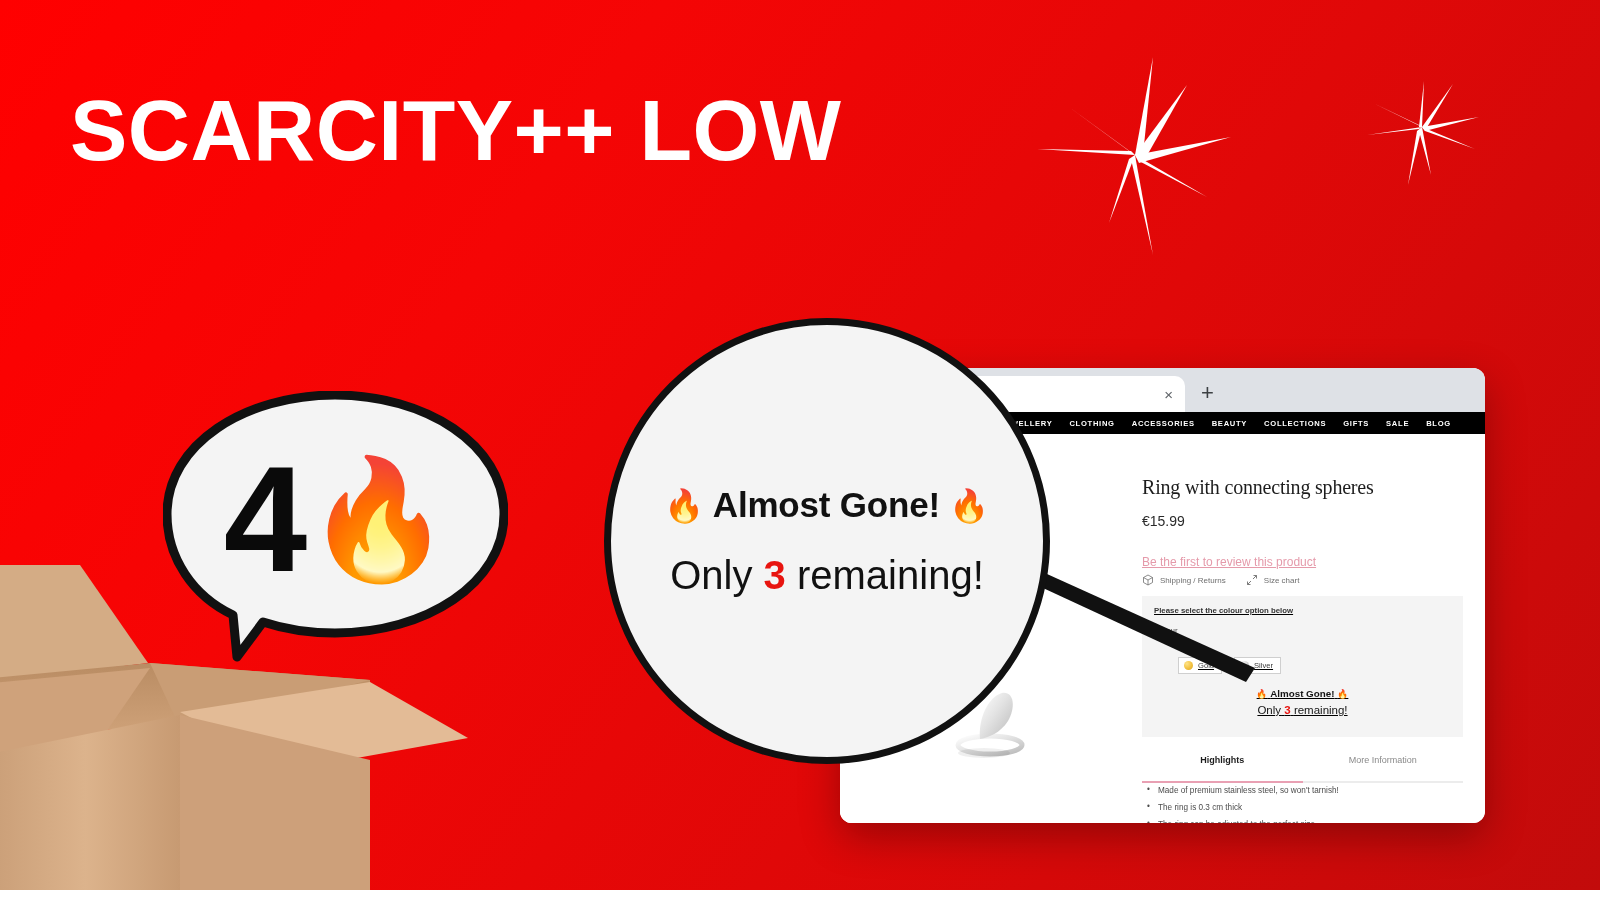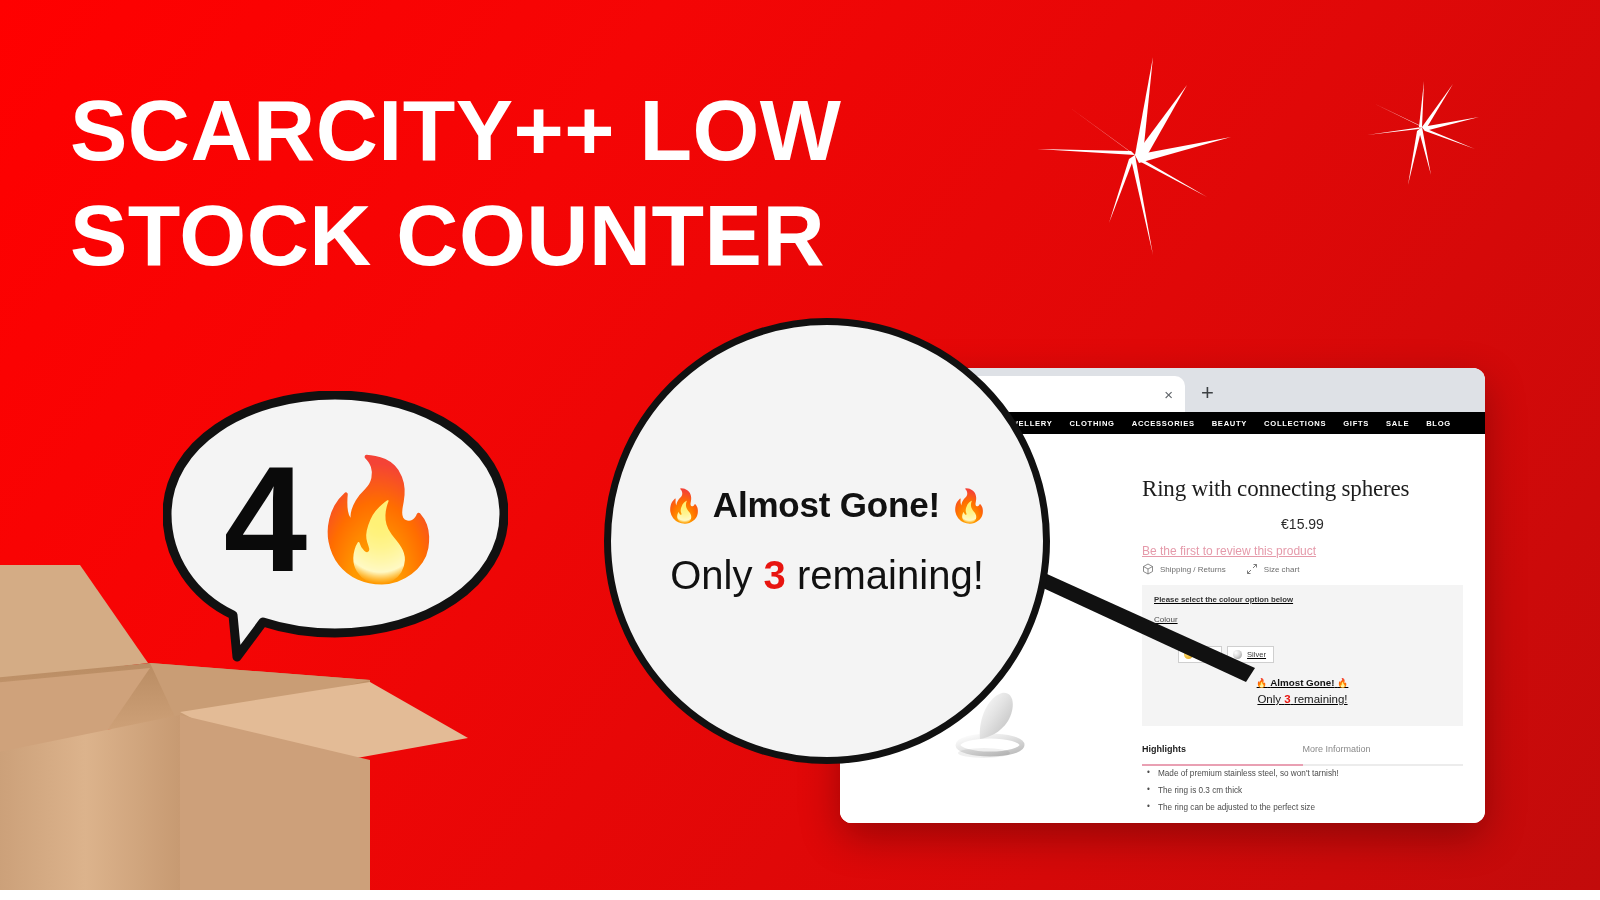--- a/index.html
+++ b/index.html
@@ -165,31 +165,30 @@
   }
   .ring-img { position: absolute; left: 100px; top: 245px; width: 120px; height: 90px; }
 
   #pdp-info {
     flex: 1;
     padding: 42px 22px 0 6px;
     box-sizing: border-box;
   }
   #pdp-title {
     font-family: "Liberation Serif", serif;
-    font-size: 23px;
+    font-size: 20px;
     color: #1d1d1d;
     margin: 0 0 14px 0;
     font-weight: 400;
     letter-spacing: -0.2px;
   }
   #pdp-price {
     font-size: 14px;
     color: #2a2a2a;
-    margin-bottom: 9px;
-    text-align: center;
+    margin-bottom: 23px;
   }
   #pdp-review-link {
     font-size: 12px;
     color: #e59aaa;
     text-decoration: underline;
     margin-bottom: 5px;
     cursor: pointer;
     display: inline-block;
   }
   #pdp-meta {
@@ -203,21 +202,21 @@
   #options-card {
     background: #f4f4f4;
     padding: 10px 12px 12px 12px;
     box-sizing: border-box;
     text-decoration: underline;
   }
   #options-prompt {
     font-size: 7.8px; font-weight: 700; color: #333; margin-bottom: 11px;
   }
   #colour-label { font-size: 8px; color: #4a4a4a; margin-bottom: 22px; }
-  #swatches { display: flex; gap: 5px; margin-bottom: 14px; margin-left: 24px; }
+  #swatches { display: flex; gap: 12px; margin-bottom: 14px; margin-left: 24px; }
   .swatch {
     display: flex; align-items: center; gap: 5px;
     border: 1px solid #cfcfcf;
     background: #ffffff;
     padding: 3px 7px 3px 5px;
     font-size: 7.6px; color: #3a3a3a;
     cursor: pointer;
   }
   .swatch-dot { width: 9px; height: 9px; border-radius: 50%; display: block; }
   .dot-gold { background: radial-gradient(circle at 32% 30%, #ffe488 0%, #f2c141 55%, #d6a11f 100%); }
@@ -242,22 +241,23 @@
     cursor: pointer;
     font-family: "Liberation Sans", sans-serif;
   }
 
   #pdp-tabs {
     display: flex;
     margin-top: 18px;
   }
   .pdp-tab {
     flex: 1;
+    text-align: center;
     font-size: 9px;
-    padding-bottom: 10px;
+    padding-bottom: 16px;
     border-bottom: 2px solid #ececec;
     color: #8a8a8a;
     cursor: pointer;
   }
   .pdp-tab.active {
     color: #1d1d1d;
     font-weight: 700;
     border-bottom-color: #e9a0b3;
   }
   #pdp-bullets {
@@ -277,21 +277,20 @@
     color: #4c4c4c;
   }
 </style>
 </head>
 <body>
 
 <div id="stage">
 
   <div id="headline">
     <span class="ln">SCARCITY++ LOW</span>
-    <span class="ln">STOCK COUNTER</span>
   </div>
 
   <svg class="sparkle" id="sparkle-1" viewBox="0 0 200 220">
     <g fill="#ffffff">
       <path d="M100 110 L118 12 L108 110 Z"></path>
       <path d="M100 110 L152 40 L110 114 Z"></path>
       <path d="M100 110 L196 92 L104 118 Z"></path>
       <path d="M100 110 L172 152 L104 116 Z"></path>
       <path d="M100 110 L118 210 L96 114 Z"></path>
       <path d="M100 110 L74 178 L94 114 Z"></path>

